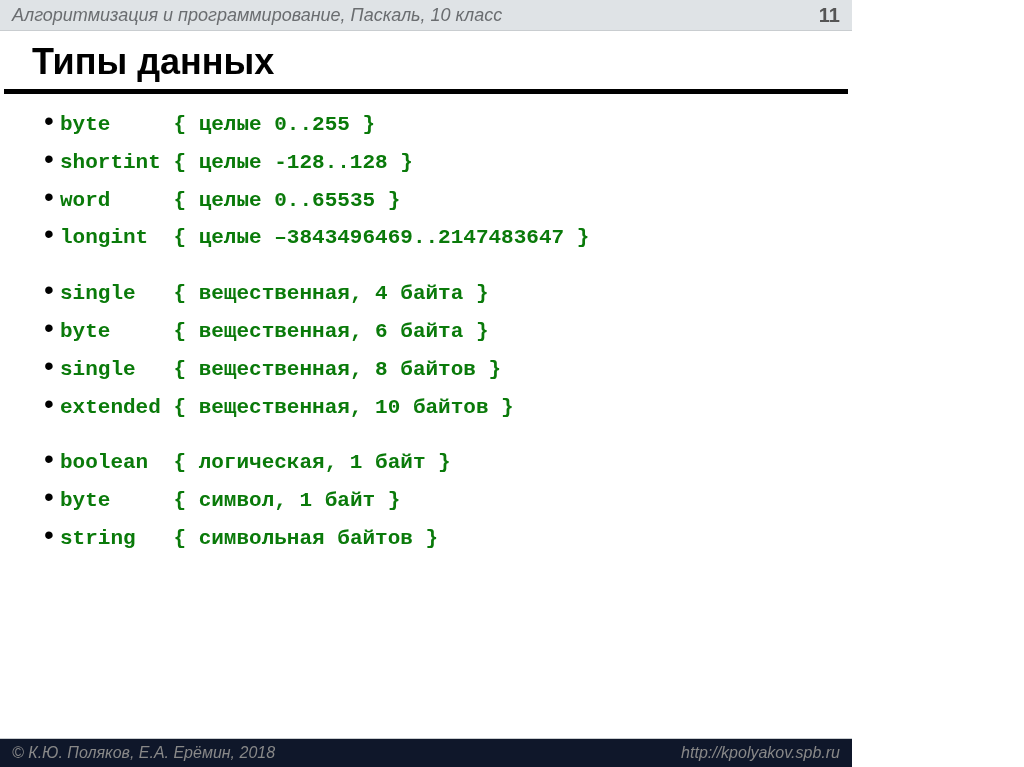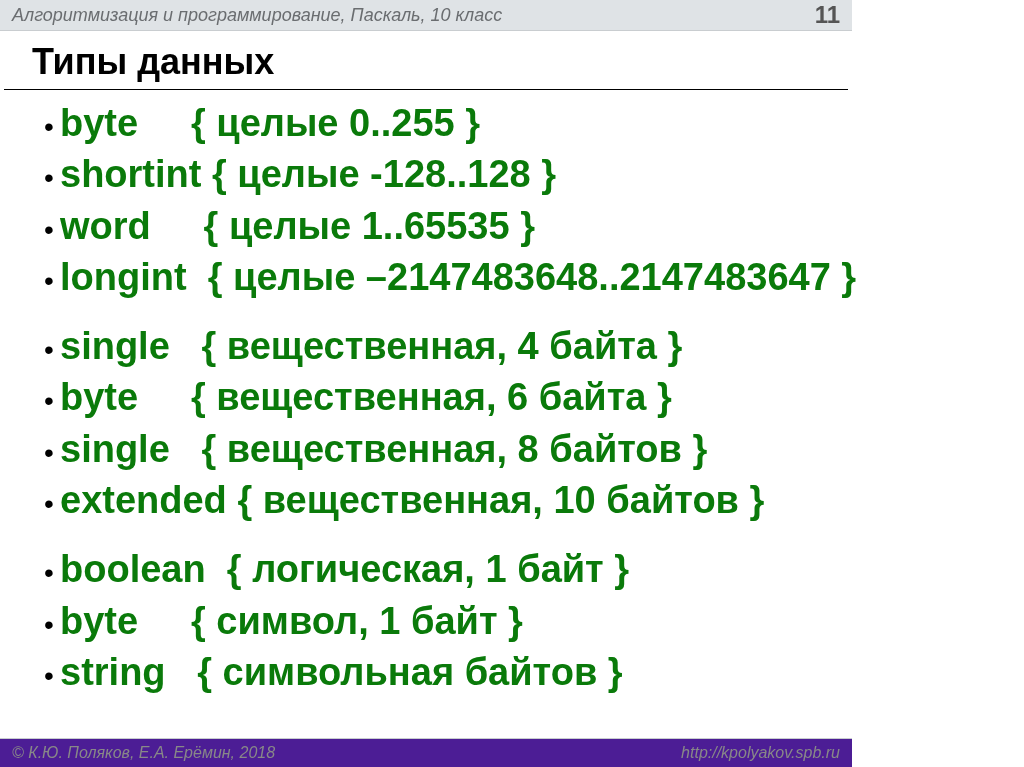--- a/index.html
+++ b/index.html
@@ -26,28 +26,28 @@
     padding: 0 12px;
     color: #6a6d70;
     font-size: 18px;
     font-style: italic;
     border-bottom: 1px solid #c9cdd0;
   }
   .page-num {
     font-weight: bold;
     font-style: normal;
     color: #555;
-    font-size: 24px;
+    font-size: 20px;
   }
   .title {
     font-weight: bold;
     font-size: 36px;
     color: #000;
     padding: 10px 28px 6px 28px;
-    border-bottom: 1px solid #000000;
+    border-bottom: 5px solid #000000;
     margin: 0 4px;
   }
   .body {
     padding: 8px 20px 0 60px;
   }
   .group {
     margin-bottom: 18px;
   }
   .row {
     display: flex;
@@ -56,31 +56,31 @@
   }
   .bullet {
     color: #000;
     font-size: 28px;
     width: 22px;
     margin-left: -22px;
     flex: 0 0 auto;
     text-align: center;
   }
   .code {
-    font-family: Liberation Sans, sans-serif;
-    font-size: 38px;
+    font-family: Liberation Mono, monospace;
+    font-size: 21px;
     white-space: pre;
   }
   .kw { color: #0a7a0a; font-weight: bold; }
   .footer {
     position: absolute;
     bottom: 0;
     left: 0;
     right: 0;
-    background: #4c1d95;
+    background: #0f172a;
     height: 28px;
     display: flex;
     align-items: center;
     justify-content: space-between;
     padding: 0 12px;
     color: #888;
     font-size: 16px;
     font-style: italic;
     border-top: 1px solid #c9cdd0;
   }
@@ -103,25 +103,25 @@
       <div class="row">
         <span class="bullet">•</span>
         <span class="code"><span class="kw">byte</span><span>    </span> <span class="kw">{ целые 0..255 }</span></span>
       </div>
       <div class="row">
         <span class="bullet">•</span>
         <span class="code"><span class="kw">shortint</span><span></span> <span class="kw">{ целые -128..128 }</span></span>
       </div>
       <div class="row">
         <span class="bullet">•</span>
-        <span class="code"><span class="kw">word</span><span>    </span> <span class="kw">{ целые 1..65535 }</span></span>
+        <span class="code"><span class="kw">word</span><span>    </span> <span class="kw">{ целые 0..65535 }</span></span>
       </div>
       <div class="row">
         <span class="bullet">•</span>
-        <span class="code"><span class="kw">longint</span><span> </span> <span class="kw">{ целые –2147483648..2147483647 }</span></span>
+        <span class="code"><span class="kw">longint</span><span> </span> <span class="kw">{ целые –3843496469..2147483647 }</span></span>
       </div>
     </div>
 
     <div class="group">
       <div class="row">
         <span class="bullet">•</span>
         <span class="code"><span class="kw">single</span><span>  </span> <span class="kw">{ вещественная, 4 байта }</span></span>
       </div>
       <div class="row">
         <span class="bullet">•</span>

